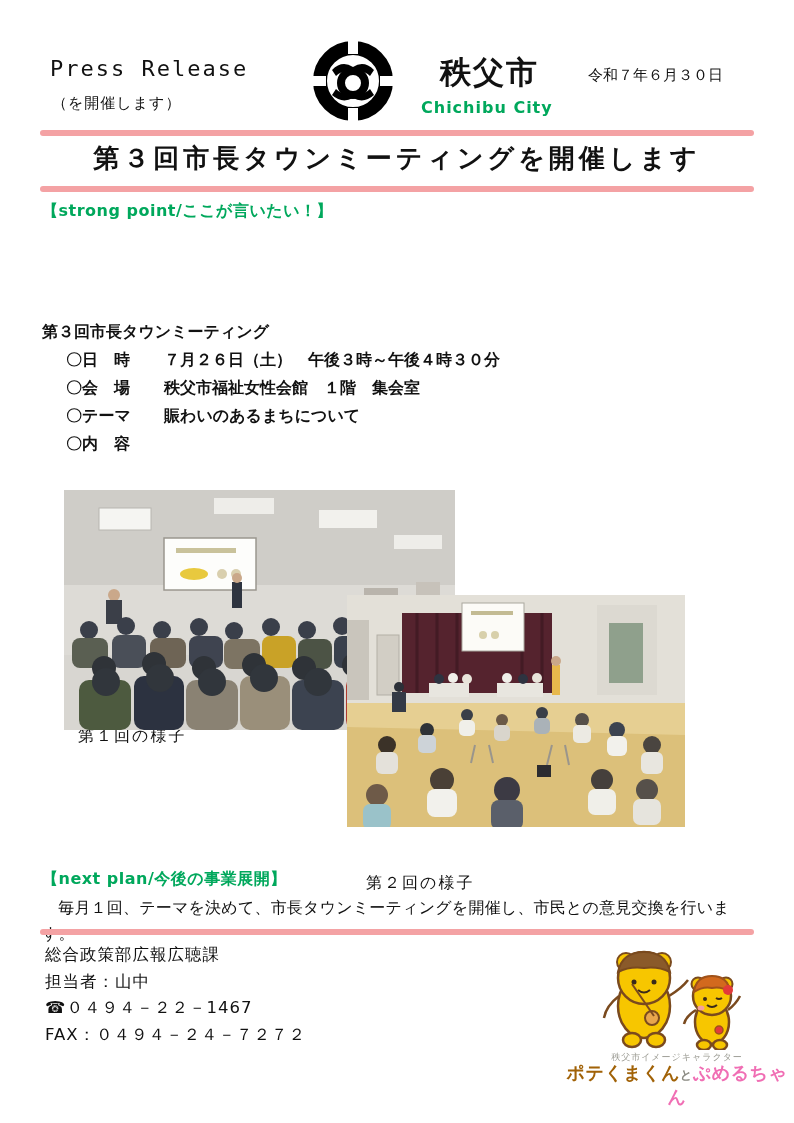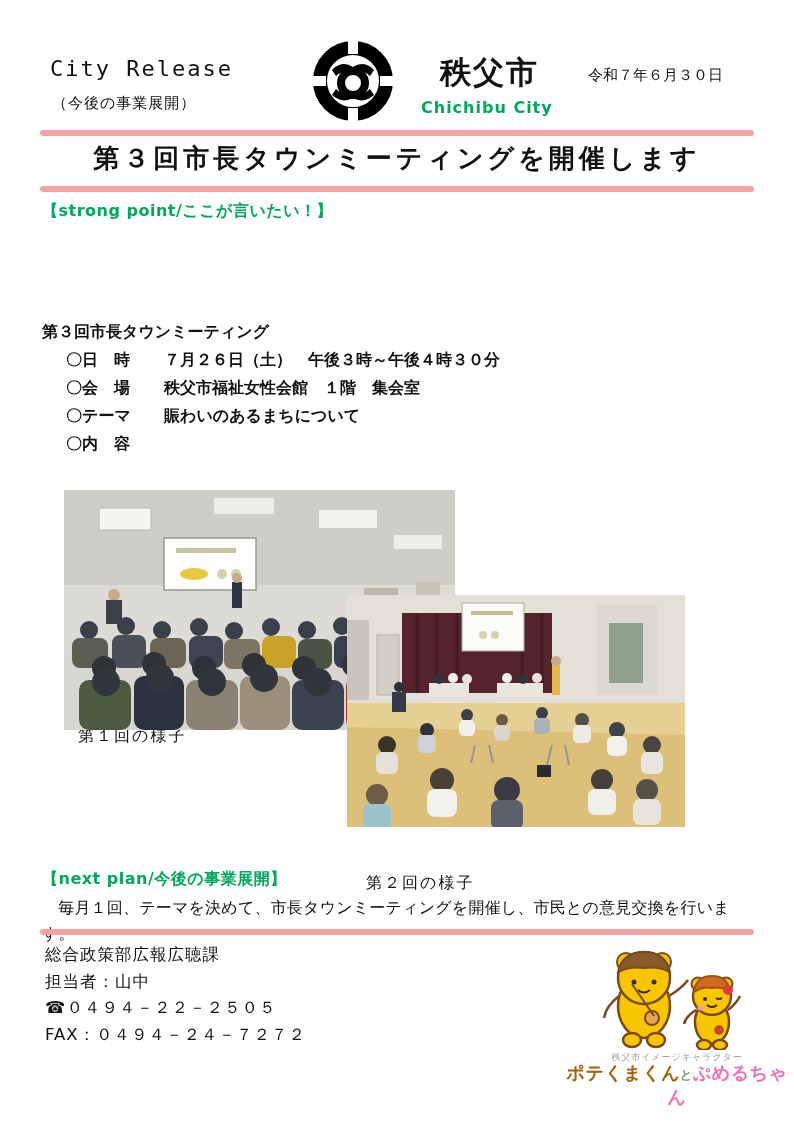--- a/index.html
+++ b/index.html
@@ -121,22 +121,22 @@
   }
   .mascot-name-1 { color: #a16207; }
   .mascot-conj { color: #8a8a82; font-size: 12px; }
   .mascot-name-2 { color: #f06eb4; }
 </style>
 </head>
 <body>
 
 <div class="page">
 
-  <div class="abs press-release">City Release</div>
-  <div class="abs press-sub">（今後の事業展開）</div>
+  <div class="abs press-release">Press Release</div>
+  <div class="abs press-sub">（を開催します）</div>
 
   <div class="abs city-logo">
     <svg viewBox="0 0 82 82" xmlns="http://www.w3.org/2000/svg">
       <circle cx="41" cy="41" r="33" fill="none" stroke="#000" stroke-width="14"></circle>
       <rect x="36" y="-2" width="10" height="16" fill="#fff"></rect>
       <rect x="36" y="68" width="10" height="16" fill="#fff"></rect>
       <rect x="-2" y="36" width="16" height="10" fill="#fff"></rect>
       <rect x="68" y="36" width="16" height="10" fill="#fff"></rect>
       <circle cx="41" cy="43" r="12" fill="none" stroke="#000" stroke-width="8"></circle>
       <path d="M20 30 Q30 20 41 27 Q52 20 62 30 L58 36 Q50 28 41 34 Q32 28 24 36 Z" fill="#000"></path>
@@ -350,21 +350,21 @@
   <div class="abs caption-2">第２回の様子</div>
 
   <div class="abs green-head next-head">【next plan/今後の事業展開】</div>
   <div class="abs next-body">　毎月１回、テーマを決めて、市長タウンミーティングを開催し、市民との意見交換を行います。</div>
 
   <div class="abs pink-line line-3"></div>
 
   <div class="abs footer-block">
     <div>総合政策部広報広聴課</div>
     <div>担当者：山中</div>
-    <div>☎０４９４－２２－２５０５</div>
+    <div>☎０４９４－２２－1467</div>
     <div>FAX：０４９４－２４－７２７２</div>
   </div>
 
   <div class="abs mascot-art">
     <svg viewBox="0 0 178 106" xmlns="http://www.w3.org/2000/svg">
 
       <g>
         <circle cx="38" cy="18" r="9" fill="#f7c600" stroke="#7a4a1e" stroke-width="2"></circle>
         <circle cx="74" cy="18" r="9" fill="#f7c600" stroke="#7a4a1e" stroke-width="2"></circle>
         <ellipse cx="56" cy="62" rx="26" ry="32" fill="#f7c600" stroke="#7a4a1e" stroke-width="2.5"></ellipse>

